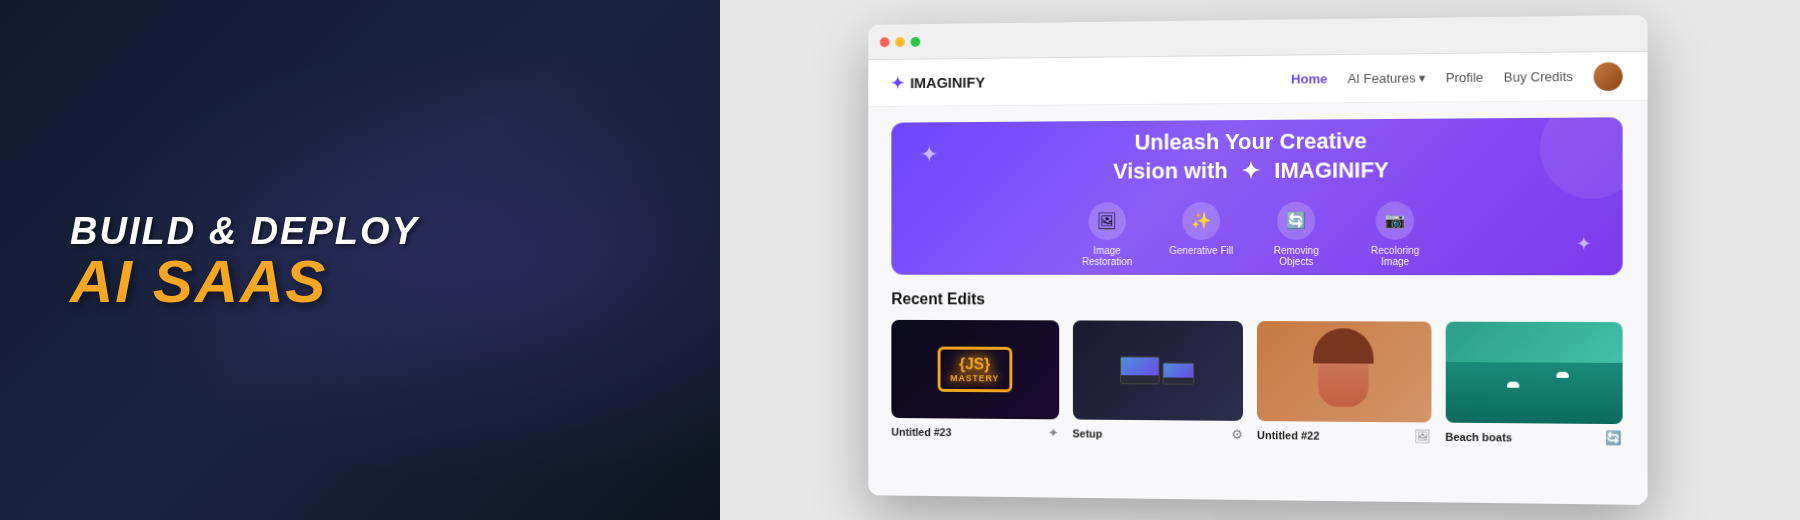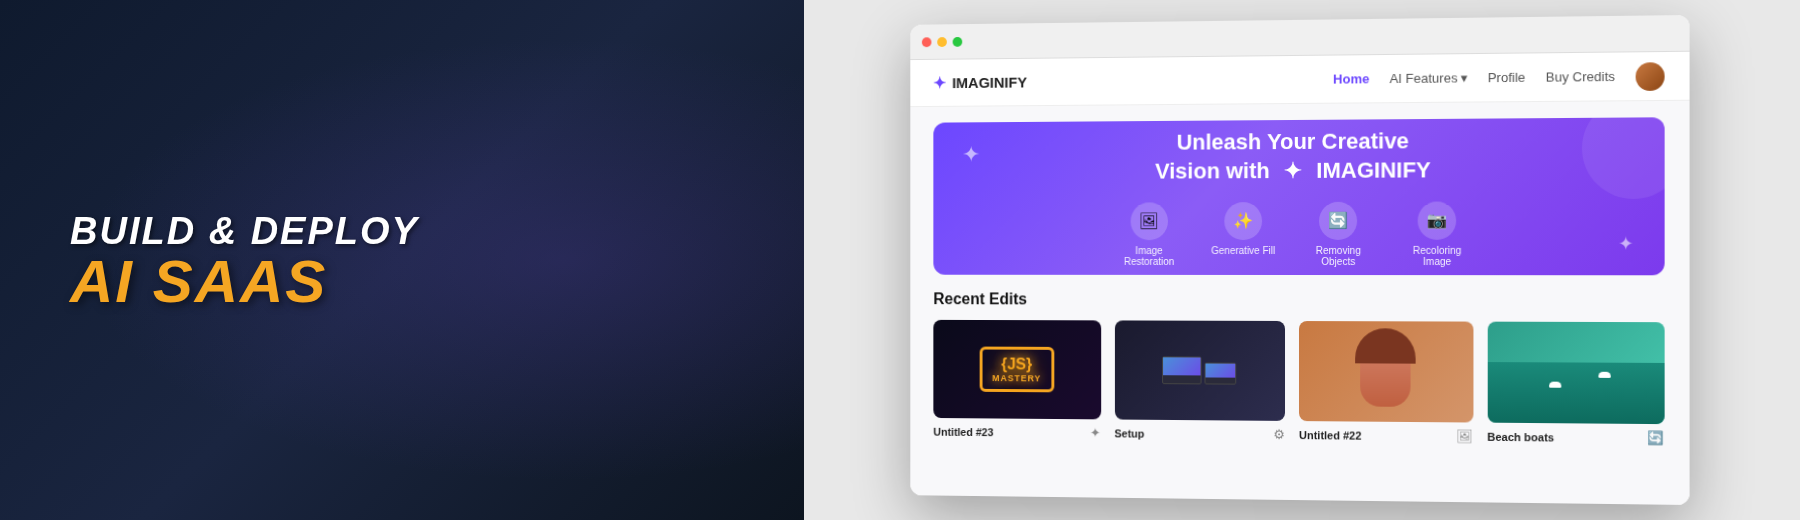--- a/index.html
+++ b/index.html
@@ -6,21 +6,21 @@
     body {
       width: 1800px;
       height: 520px;
       overflow: hidden;
       font-family: 'Arial', sans-serif;
       display: flex;
     }
 
     
     .left-panel {
-      width: 804px;
+      width: 720px;
       height: 520px;
       background: linear-gradient(135deg, #0f1a2e 0%, #1a2540 50%, #0d1520 100%);
       display: flex;
       flex-direction: column;
       justify-content: center;
       padding: 37px 70px;
       position: relative;
       flex-shrink: 0;
     }
 

